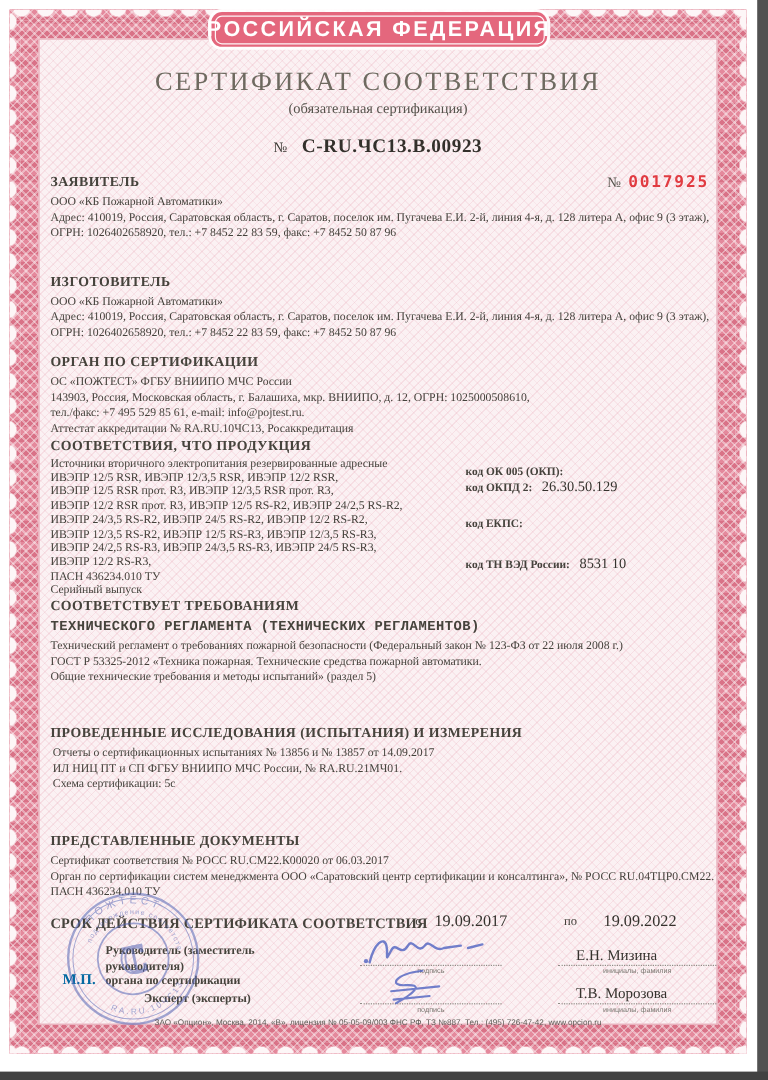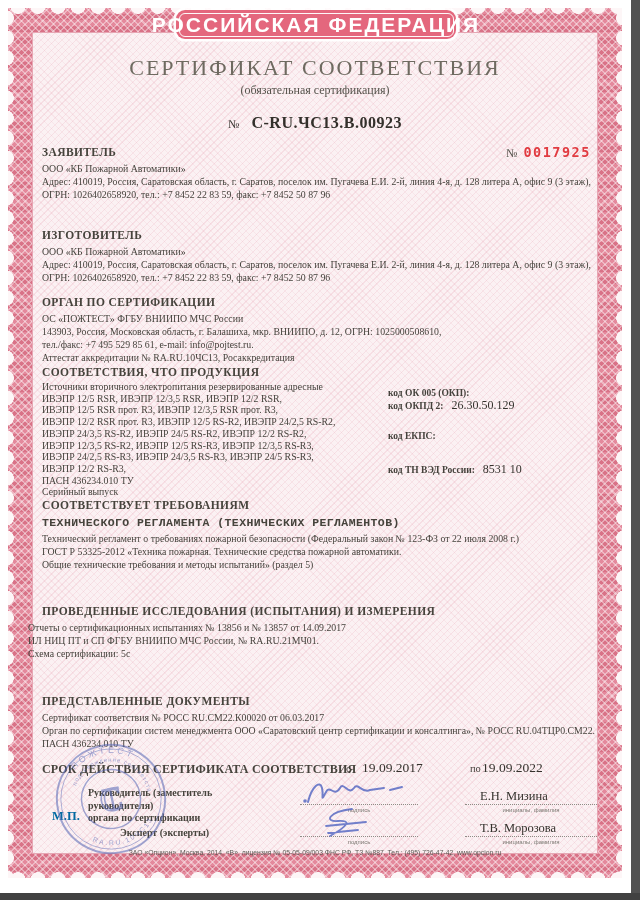--- a/index.html
+++ b/index.html
@@ -43,21 +43,21 @@
   }
 
   
   .badge {
     position:absolute; left:176px; top:10px; width:280px; height:29px;
     background:#e4677d; border-radius:9px; box-shadow:0 0 0 2.5px rgba(255,255,255,.95);
     display:flex; align-items:center; justify-content:center;
   }
   .badge .inner-line { position:absolute; inset:2.5px; border:1.5px solid rgba(255,255,255,.95); border-radius:6px; }
   .badge span {
-    font-family:"Liberation Sans", sans-serif; font-weight:bold; font-size:21px;
+    font-family:"Liberation Sans", sans-serif; font-weight:bold; font-size:18px;
     color:#ffffff; letter-spacing:2px; white-space:nowrap;
   }
   .doc-title {
     position:absolute; left:0; top:55px; width:630px; text-align:center;
     font-size:22px; color:#6e6a60; letter-spacing:2px;
   }
   .doc-subtitle {
     position:absolute; left:0; top:83px; width:630px; text-align:center;
     font-size:12px; color:#55524b;
   }
@@ -171,38 +171,38 @@
 
 <div class="abs sec-h" style="left:42px; top:499px;">СООТВЕТСТВУЕТ ТРЕБОВАНИЯМ</div>
 <div class="abs sec-h" style="left:42px; top:516px;font-family:Liberation Mono, monospace;">ТЕХНИЧЕСКОГО РЕГЛАМЕНТА (ТЕХНИЧЕСКИХ РЕГЛАМЕНТОВ)</div>
 <div class="abs" style="left:42px; top:532px;">
   <div class="body-line">Технический регламент о требованиях пожарной безопасности (Федеральный закон № 123-ФЗ от 22 июля 2008 г.)</div>
   <div class="body-line">ГОСТ Р 53325-2012 «Техника пожарная. Технические средства пожарной автоматики.</div>
   <div class="body-line">Общие технические требования и методы испытаний» (раздел 5)</div>
 </div>
 
 <div class="abs sec-h" style="left:42px; top:605px;">ПРОВЕДЕННЫЕ ИССЛЕДОВАНИЯ (ИСПЫТАНИЯ) И ИЗМЕРЕНИЯ</div>
-<div class="abs" style="left:28px; top:621px;">
+<div class="abs" style="left:44px; top:621px;">
   <div class="body-line">Отчеты о сертификационных испытаниях № 13856 и № 13857 от 14.09.2017</div>
   <div class="body-line">ИЛ НИЦ ПТ и СП ФГБУ ВНИИПО МЧС России, № RA.RU.21МЧ01.</div>
   <div class="body-line">Схема сертификации: 5с</div>
 </div>
 
 <div class="abs sec-h" style="left:42px; top:695px;">ПРЕДСТАВЛЕННЫЕ ДОКУМЕНТЫ</div>
 <div class="abs" style="left:42px; top:711px;">
   <div class="body-line">Сертификат соответствия № РОСС RU.СМ22.К00020 от 06.03.2017</div>
   <div class="body-line">Орган по сертификации систем менеджмента ООО «Саратовский центр сертификации и консалтинга», № РОСС RU.04ТЦР0.СМ22.</div>
   <div class="body-line">ПАСН 436234.010 ТУ</div>
 </div>
 
 <div class="abs validity-h" style="left:42px; top:762px;">СРОК ДЕЙСТВИЯ СЕРТИФИКАТА СООТВЕТСТВИЯ</div>
 <div class="abs validity-small" style="left:346px; top:763px;">с</div>
 <div class="abs validity-date" style="left:362px; top:760px;">19.09.2017</div>
 <div class="abs validity-small" style="left:470px; top:763px;">по</div>
-<div class="abs validity-date" style="left:482px; top:760px;font-family:Liberation Serif, serif;">19.09.2022</div>
+<div class="abs validity-date" style="left:503px; top:760px;font-family:Liberation Serif, serif;">19.09.2022</div>
 
 <div class="abs mp" style="left:52px; top:809px;">М.П.</div>
 <div class="abs role-label" style="left:88px; top:787px; width:175px;">
   <div>Руководитель (заместитель руководителя)</div>
   <div>органа по сертификации</div>
 </div>
 <div class="abs sig-line" style="left:300px; top:804px; width:118px;"></div>
 <div class="abs caption" style="left:300px; top:807px; width:118px;">подпись</div>
 <div class="abs person-name" style="left:480px; top:789px;">Е.Н. Мизина</div>
 <div class="abs sig-line" style="left:465px; top:804px; width:132px;"></div>

